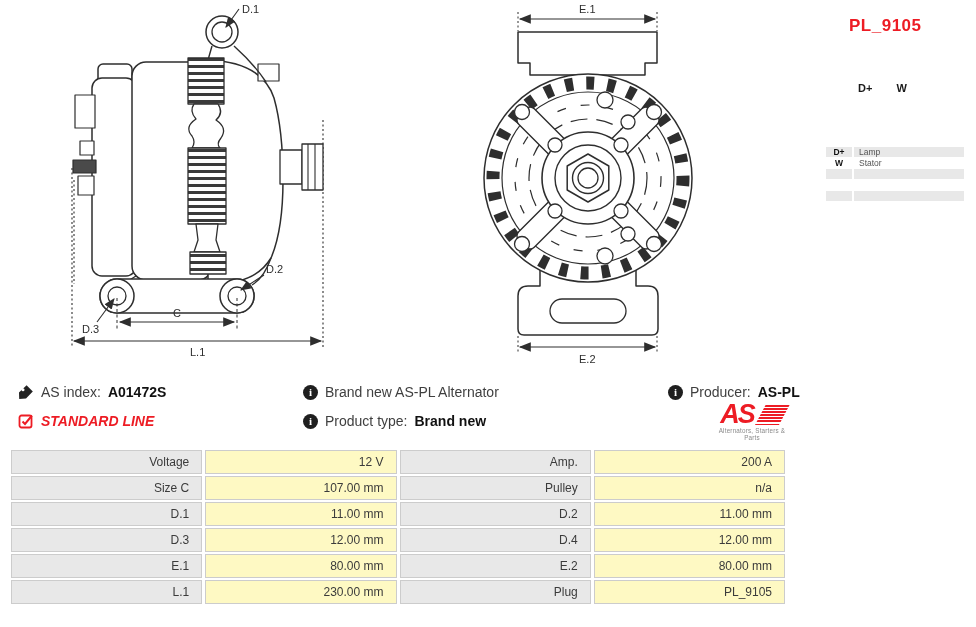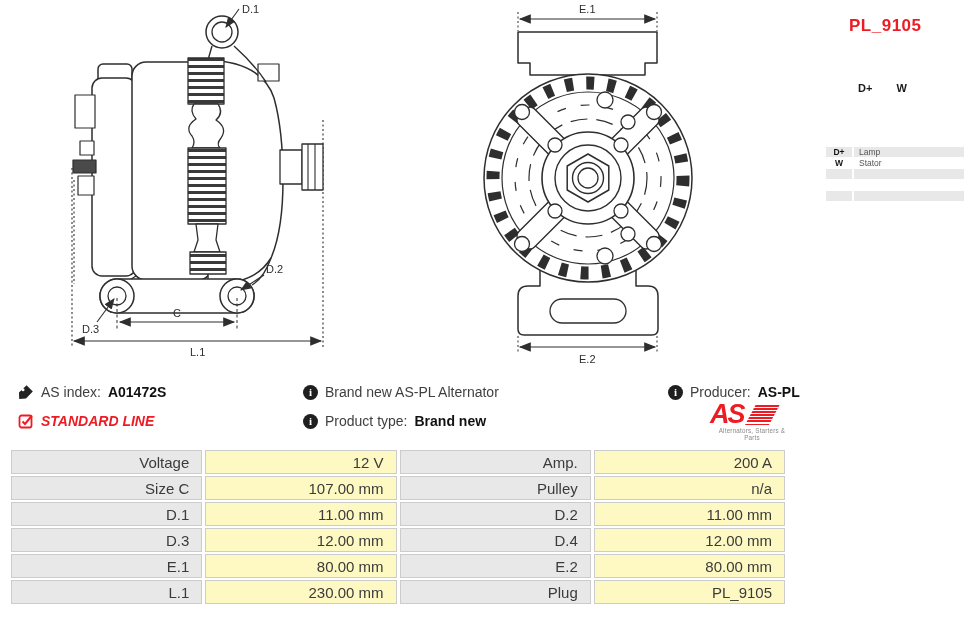--- a/index.html
+++ b/index.html
@@ -29,30 +29,30 @@
   .info-item { position:absolute; display:flex; align-items:center; gap:7px;
                font-size:14px; color:#3f3f3f; white-space:nowrap; }
   .info-item b { color:#111; }
   .red-bold { color:#ed1c24; font-weight:bold;font-style:italic; }
   .info-icon { width:15px; height:15px; border-radius:50%; background:#1f1f1f; color:#fff;
                display:inline-flex; align-items:center; justify-content:center;
                font-family:"Liberation Serif", serif; font-weight:bold; font-size:11px;
                flex:0 0 auto; }
 
   .logo { position:absolute; left:710px; top:400px; width:84px; text-align:center; }
-  .logo-row { display:flex; align-items:flex-end; gap:2px; height:26px; }
+  .logo-row { display:flex; align-items:flex-end; justify-content:center; gap:2px; height:26px; }
   .logo-as { font-size:27px; line-height:24px; font-weight:bold; font-style:italic;
              color:#ed1c24; letter-spacing:-2px; }
   .logo-flag { width:24px; height:21px; transform:skewX(-28deg); margin-left:4px;
                background:repeating-linear-gradient(#ed1c24 0 1.9px, #fff 1.9px 3.1px); }
   .logo-tagline { font-size:6.3px; color:#8a8a8a; margin-top:1px; letter-spacing:0.2px; }
 
   table.spec { position:absolute; left:8px; top:448px; width:780px;
                border-collapse:separate; border-spacing:3px 2px; table-layout:fixed; }
-  table.spec td { height:24px; font-size:15px; color:#3b3b3b; text-align:right;
+  table.spec td { height:24px; font-size:12px; color:#3b3b3b; text-align:right;
                   padding:0 12px 0 0; border:1px solid #ccc; vertical-align:middle; }
   table.spec td.lbl { background:#e8e8e8; }
   table.spec td.val { background:#fef9c3;margin-top:37px; }
 </style>
 </head>
 <body>
 
 <div class="page">
 
   <svg class="side-view" width="320" height="370" viewBox="0 0 320 370">

